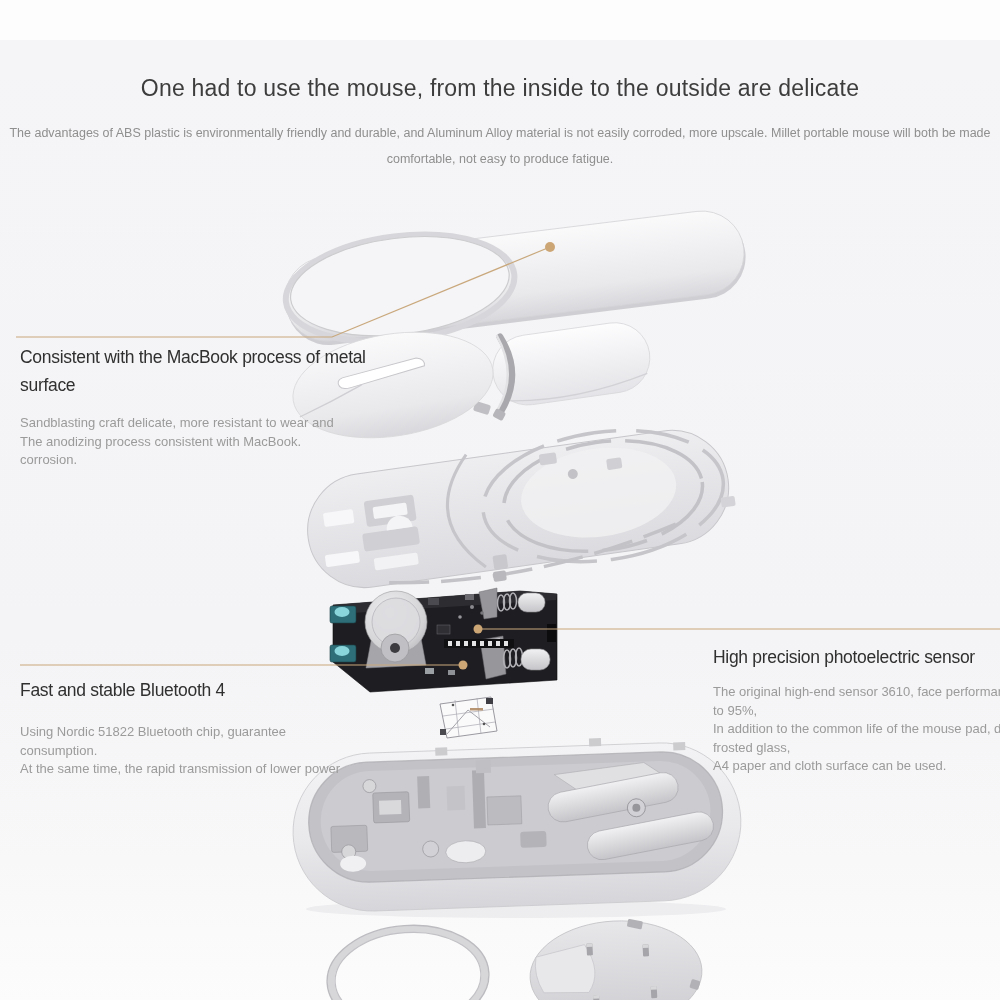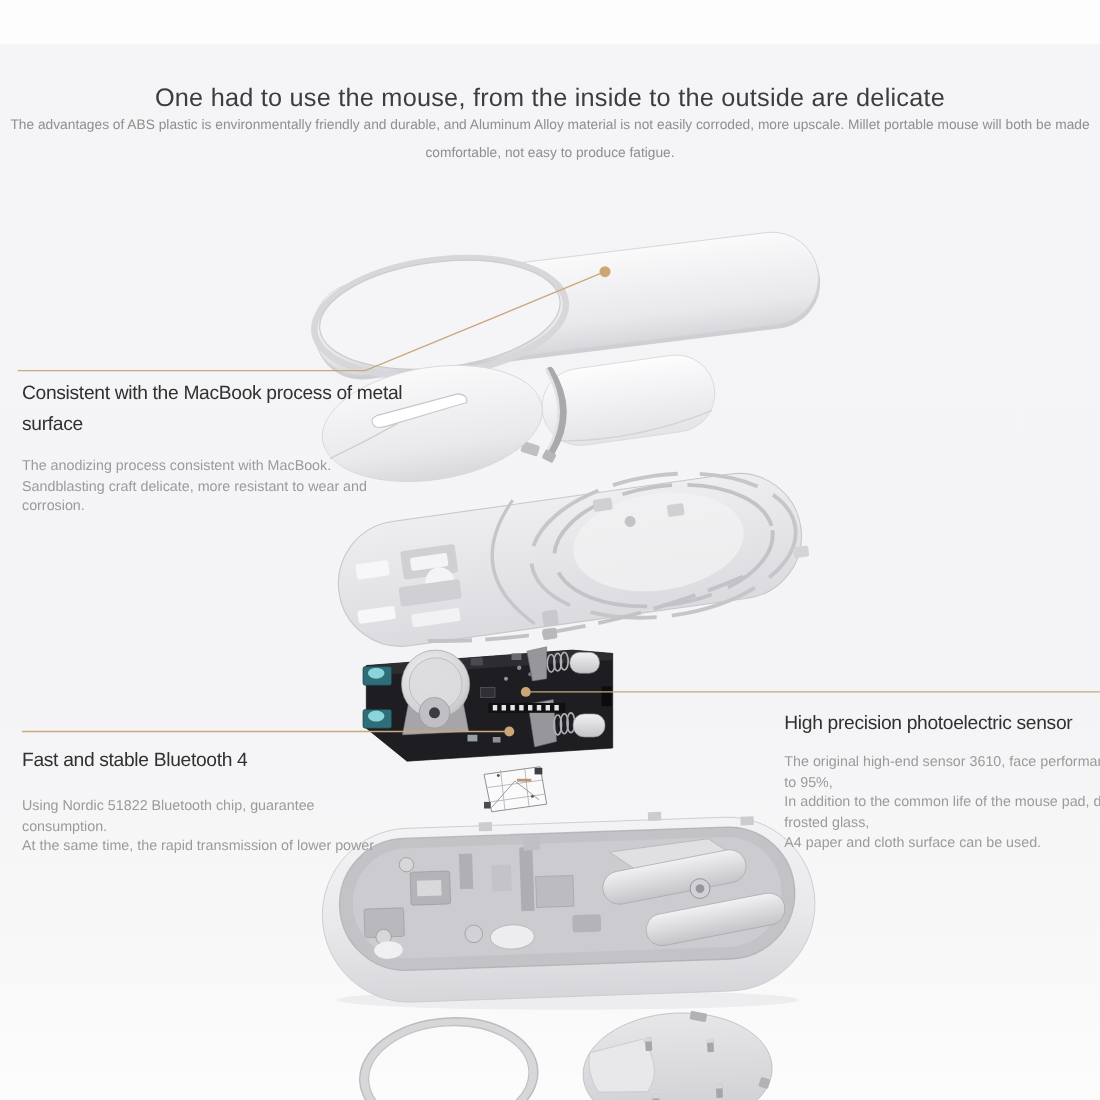--- a/index.html
+++ b/index.html
@@ -16,21 +16,21 @@
     margin-top: 40px;
   }
   .diagram-svg { position: absolute; left: 0; top: 0; }
   .page-title {
     position: absolute; top: 20px; left: 0; width: 1000px;
     text-align: center;
     font-size: 23px; font-weight: 400; color: #3d3d3d;
     letter-spacing: 0.2px;
     white-space: nowrap;
   }
-  .intro { position: absolute; top: 60px; left: 0; width: 1000px; text-align: center; }
+  .intro { position: absolute; top: 80px; left: 0; width: 1000px; text-align: center; }
   .intro-line {
     line-height: 26px; font-size: 12.5px; color: #8f8f8f;
     white-space: nowrap;
   }
   .ann { position: absolute; }
   .ann-heading {
     font-size: 17.5px; color: #303030; line-height: 28px;
     letter-spacing: -0.3px;
   }
   .ann-body { font-size: 13px; color: #9b9b9b; }
@@ -252,22 +252,22 @@
   <h1 class="page-title">One had to use the mouse, from the inside to the outside are delicate</h1>
 
   <div class="intro">
     <div class="intro-line">The advantages of ABS plastic is environmentally friendly and durable, and Aluminum Alloy material is not easily corroded, more upscale. Millet portable mouse will both be made</div>
     <div class="intro-line">comfortable, not easy to produce fatigue.</div>
   </div>
 
   <div class="ann ann-metal">
     <div class="ann-heading">Consistent with the MacBook process of metal surface</div>
     <div class="ann-body">
+      <div>Sandblasting craft delicate, more resistant to wear and</div>
       <div>The anodizing process consistent with MacBook.</div>
-      <div>Sandblasting craft delicate, more resistant to wear and</div>
       <div>corrosion.</div>
     </div>
   </div>
 
   <div class="ann ann-bluetooth">
     <div class="ann-heading">Fast and stable Bluetooth 4</div>
     <div class="ann-body">
       <div>Using Nordic 51822 Bluetooth chip, guarantee</div>
       <div>consumption.</div>
       <div>At the same time, the rapid transmission of lower power</div>

